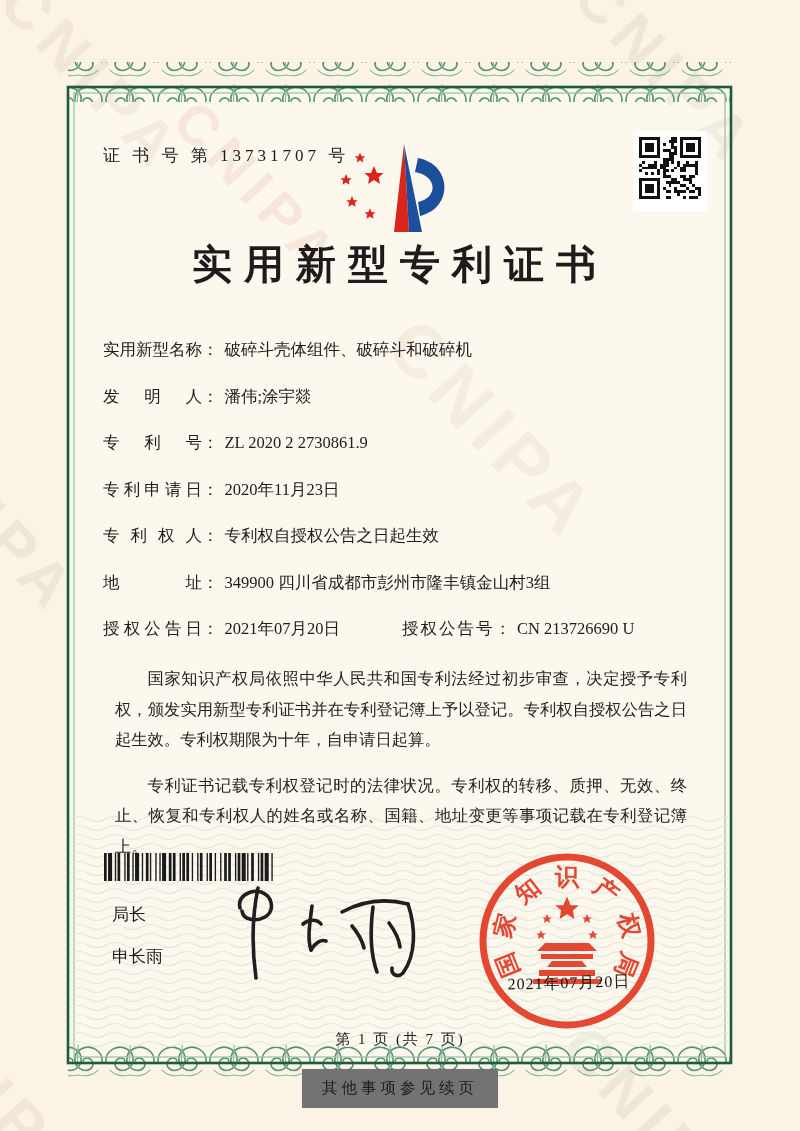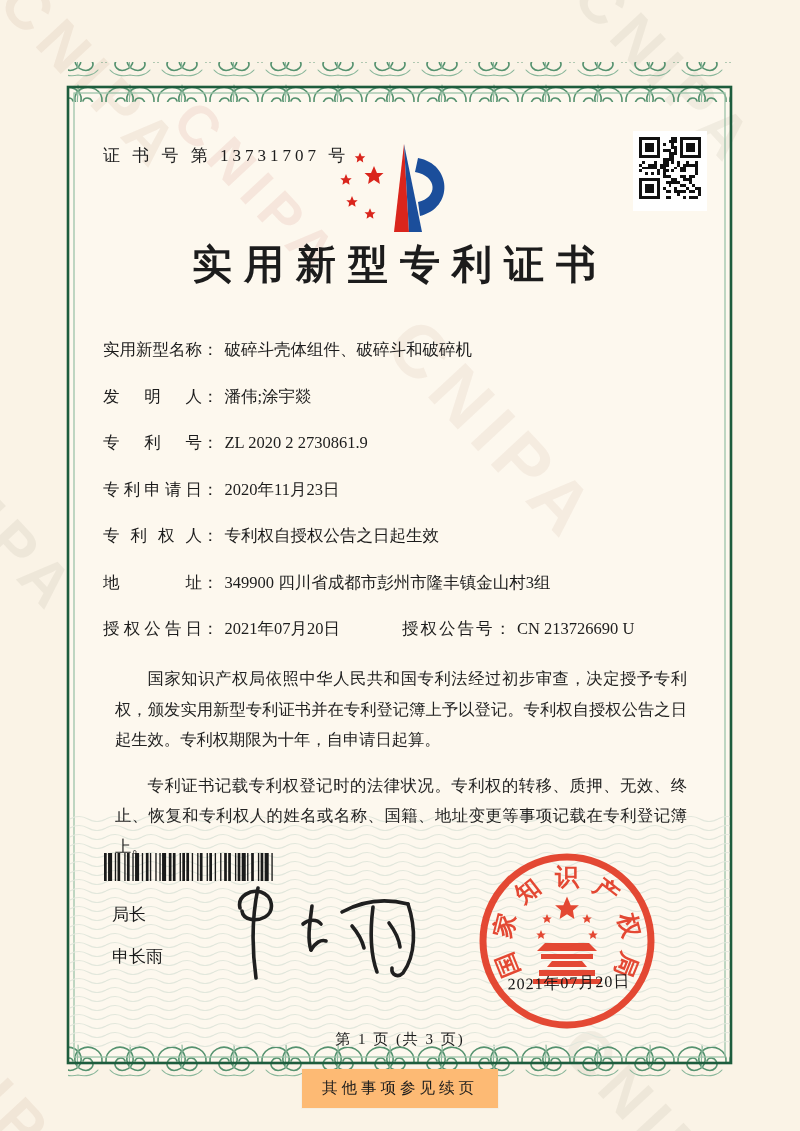--- a/index.html
+++ b/index.html
@@ -45,21 +45,21 @@
   
   .waves{left:70px;top:813px;z-index:2;}
   .barcode{left:102px;top:852px;z-index:3;}
   .officer{left:112px;top:903px;font-size:17px;z-index:3;}
   .officer .name{margin-top:19px;}
   .signature{left:222px;top:876px;z-index:3;}
   .seal{left:477px;top:851px;z-index:4;}
   .sealdate{left:491px;top:973px;width:156px;text-align:center;font-size:16px;color:#151515;
     z-index:5;letter-spacing:1px;transform:rotate(-1.5deg);}
   .pageline{left:0;top:1030px;width:100%;text-align:center;font-size:15px;letter-spacing:2px;z-index:3;}
-  .contpatch{left:50%;top:1069px;transform:translateX(-50%);background:#fdba74;
+  .contpatch{left:50%;top:1069px;transform:translateX(-50%);background:#737373;
     padding:9px 20px;font-size:15.5px;letter-spacing:4px;z-index:4;box-shadow:0 0 0 1px rgba(0,0,0,0.02);}
 </style>
 </head>
 <body>
 
 <div class="abs inner-bg"></div>
 
 <div class="abs wm" style="left:38px;top:-34px;">CNIPA</div>
 <div class="abs wm grey" style="left:612px;top:-40px;">CNIPA</div>
 <div class="abs wm pink" style="left:208px;top:88px;font-size:56px;">CNIPA</div>
@@ -371,14 +371,14 @@
         </g>
       <g transform="rotate(112)">
           <text y="-56">局</text>
         </g>
     </g>
   </g>
 </svg>
 
 <div class="abs sealdate content">2021年07月20日</div>
 
-<div class="abs pageline content">第 1 页 (共 3 页)</div>
+<div class="abs pageline content">第 1 页 (共 7 页)</div>
 <div class="abs contpatch content">其他事项参见续页</div>
 
 </body></html>

